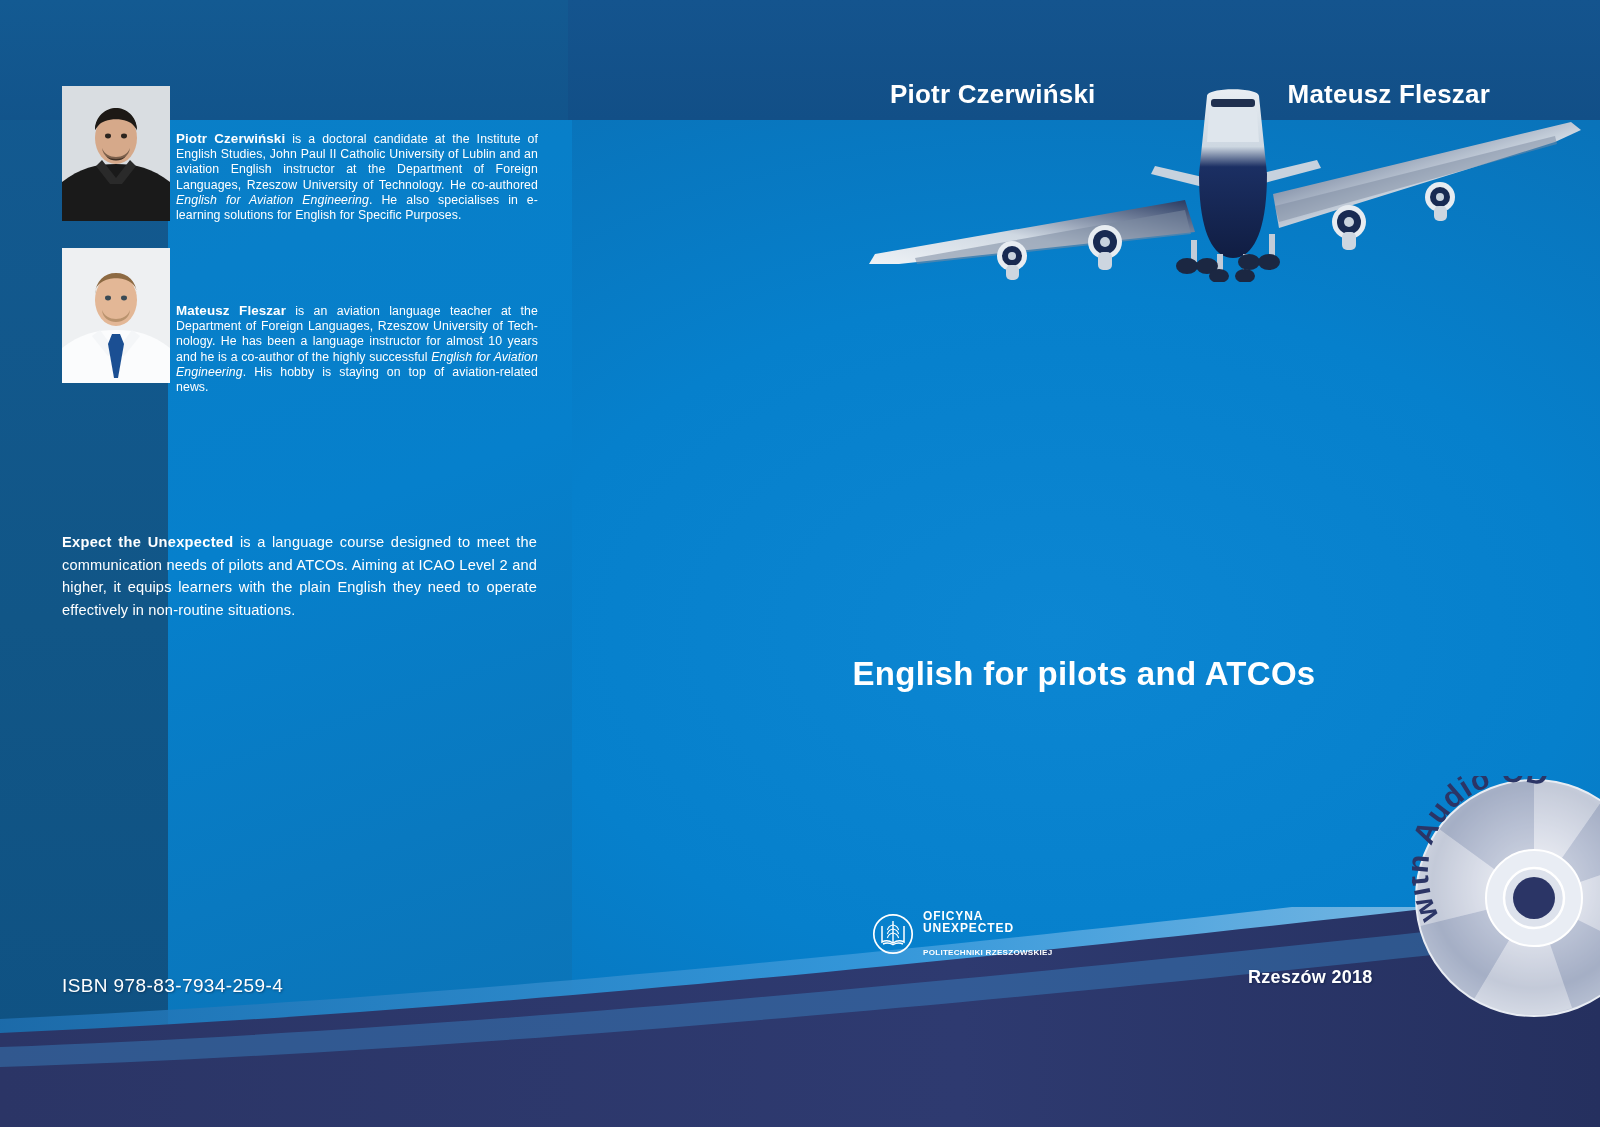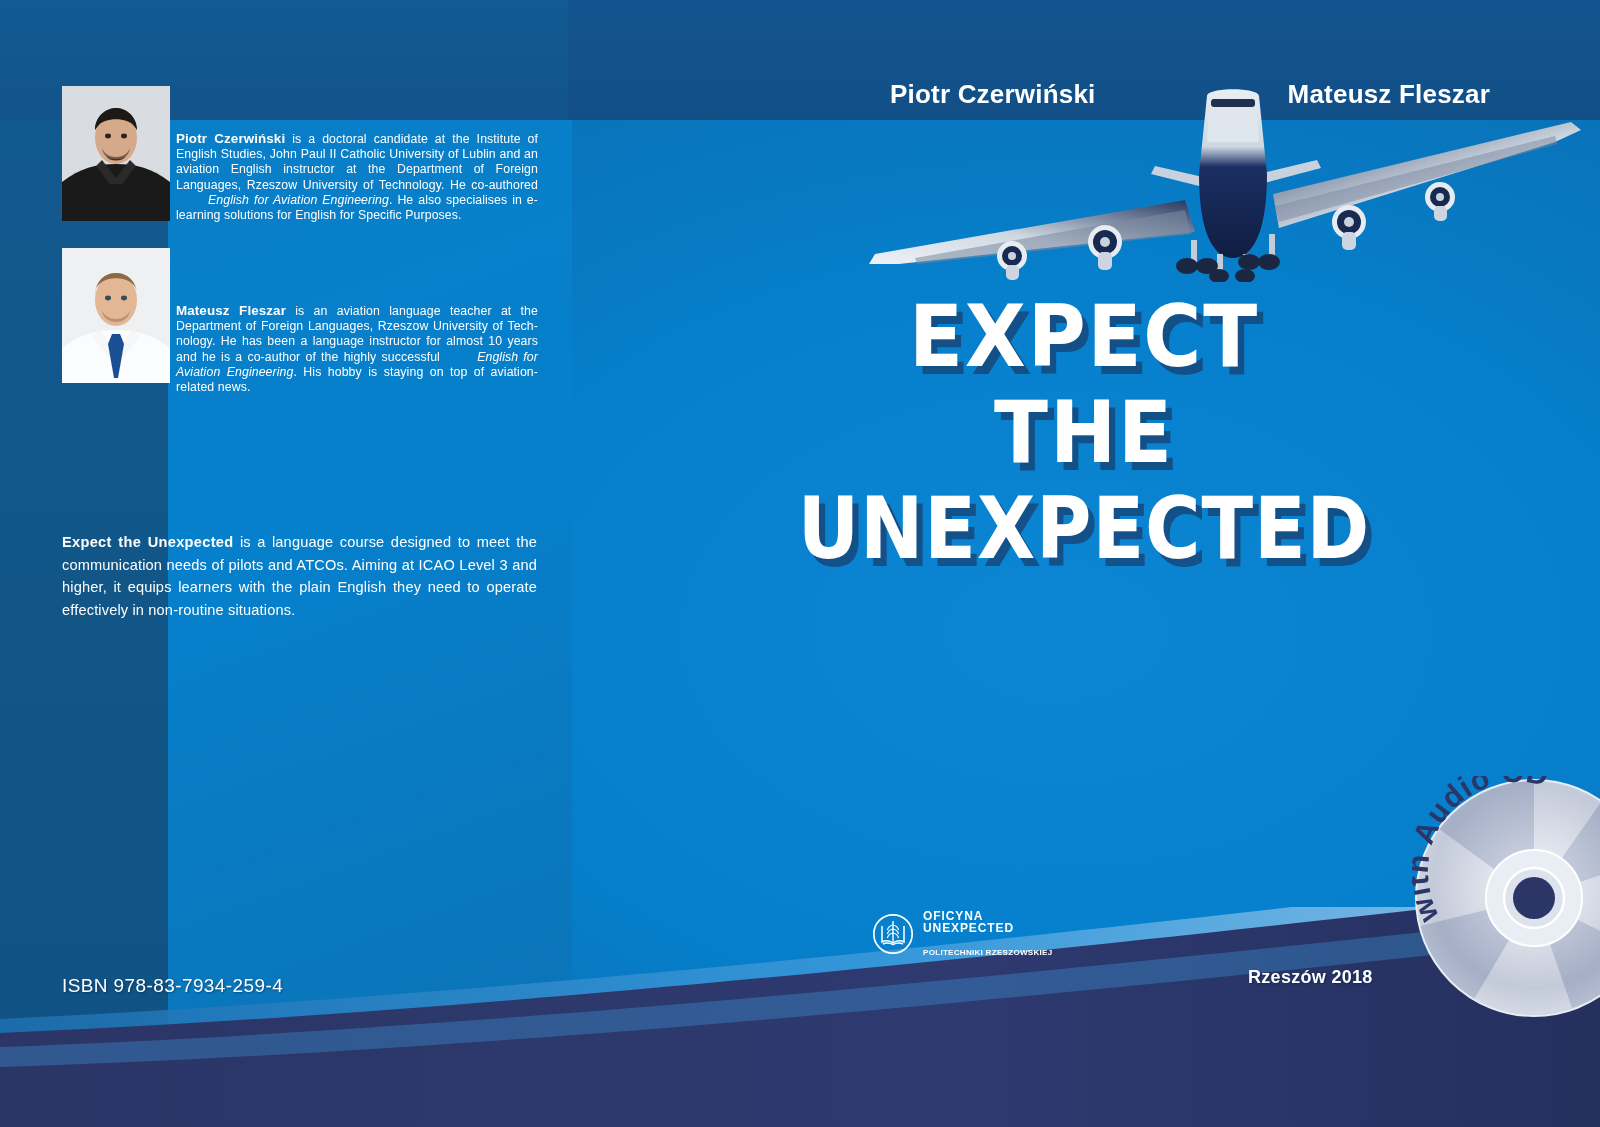--- a/index.html
+++ b/index.html
@@ -51,21 +51,21 @@
   .bio{
     position:absolute;
     color:#ffffff;
     font-size:12.3px;
     line-height:15.2px;
     text-align:justify;
     letter-spacing:.1px;
     font-family:"Liberation Sans",sans-serif;
   }
   .bio b{font-weight:bold;font-size:13.4px;}
-  .bio i{font-style:italic;margin-left:32px;}
+  .bio i{font-style:italic;}
 
   .blurb{
     position:absolute;left:62px;top:531px;width:475px;
     color:#ffffff;
     font-size:14.6px;line-height:22.5px;
     text-align:justify;
     letter-spacing:.15px;
   }
   .blurb b{font-weight:bold;letter-spacing:.3px;}
 
@@ -220,26 +220,22 @@
         <ellipse cx="390" cy="194" rx="10" ry="7"></ellipse>
       </g>
     </svg>
   </div>
 
   <div class="authors">
     <span>Piotr Czerwiński</span>
     <span>Mateusz Fleszar</span>
   </div>
 
-  <div class="title-block">
-    <span class="tline t1">EXPECT</span>
-    <span class="tline t2">THE</span>
-    <span class="tline t3">UNEXPECTED</span>
-  </div>
-
+
+  <div class="subtitle">English for pilots and ATCOs</div>
 
   <div class="wave-wrap">
     <svg viewBox="0 0 1600 220" preserveAspectRatio="none" xmlns="http://www.w3.org/2000/svg">
       <defs>
         <linearGradient id="navyw" x1="0" y1="0" x2="1" y2="0">
           <stop offset="0%" stop-color="#2B3566"></stop>
           <stop offset="60%" stop-color="#2E3A70"></stop>
           <stop offset="100%" stop-color="#25305F"></stop>
         </linearGradient>
         <linearGradient id="accw" x1="0" y1="0" x2="1" y2="0">
@@ -286,21 +282,21 @@
 
   <div class="bio" style="left:176px;top:131px;width:362px;">
     <b>Piotr Czerwiński</b><span> is a doctoral candidate at the Institute of English Studies, John Paul II Catholic University of Lublin and an aviation English instructor at the Department of Foreign Languages, Rzeszow University of Technology. He co-authored </span><i>English for Aviation Engineering</i><span>. He also specialises in e-learning solutions for English for Specific Purposes.</span>
   </div>
 
   <div class="bio" style="left:176px;top:303px;width:362px;">
     <b>Mateusz Fleszar</b><span> is an aviation language teacher at the Department of Foreign Languages, Rzeszow University of Tech-nology. He has been a language instructor for almost 10 years and he is a co-author of the highly successful </span><i>English for Aviation Engineering</i><span>. His hobby is staying on top of aviation-related news.</span>
   </div>
 
   <div class="blurb">
-    <b>Expect the Unexpected</b><span> is a language course designed to meet the communication needs of pilots and ATCOs. Aiming at ICAO Level 3 and higher, it equips learners with the plain English they need to operate effectively in non-routine situations.</span>
+    <b>Expect the Unexpected</b><span> is a language course designed to meet the communication needs of pilots and ATCOs. Aiming at ICAO Level 2 and higher, it equips learners with the plain English they need to operate effectively in non-routine situations.</span>
   </div>
 
   <div class="isbn">ISBN 978-83-7934-259-4</div>
 
   <div class="publisher">
     <span class="pub-mark">
       <svg viewBox="0 0 42 42" xmlns="http://www.w3.org/2000/svg">
         <circle cx="21" cy="21" r="19.2" fill="none" stroke="#ffffff" stroke-width="1.7"></circle>
         <path d="M10,13 L10,29 C14,27 18,28 21,30 C24,28 28,27 32,29 L32,13" fill="none" stroke="#ffffff" stroke-width="1.5"></path>
         <line x1="21" y1="8" x2="21" y2="30" stroke="#ffffff" stroke-width="1.4"></line>

